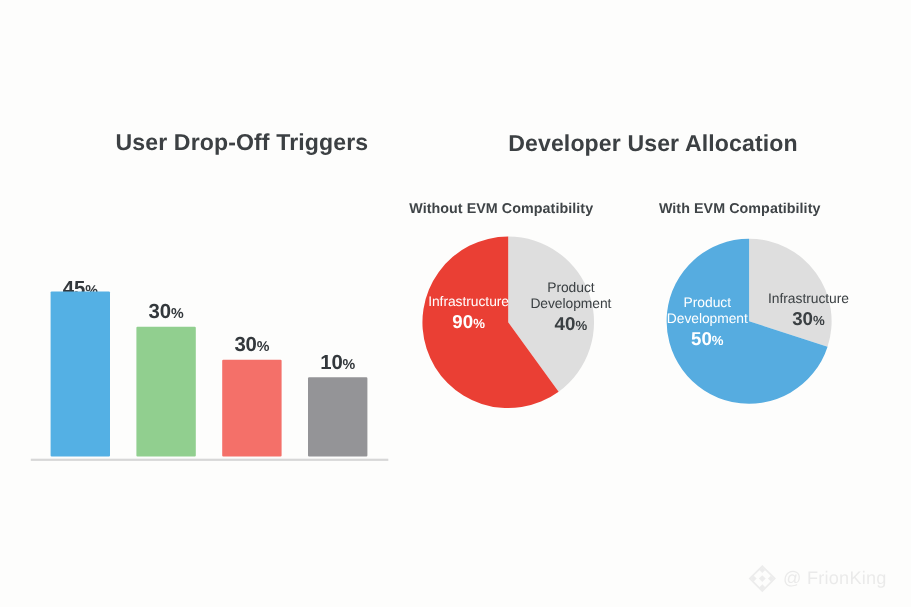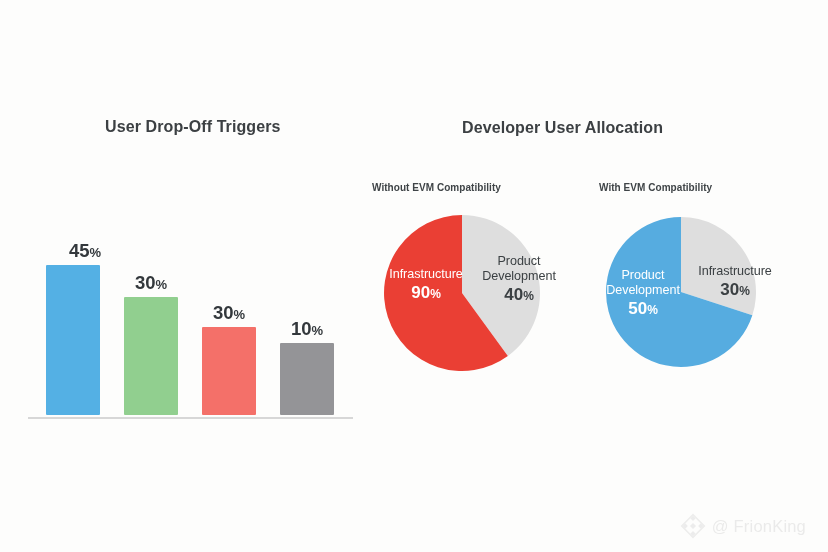--- a/index.html
+++ b/index.html
@@ -16,29 +16,29 @@
     font-family: "Liberation Sans", sans-serif;
     -webkit-font-smoothing: antialiased;
   }
 
   
   .panel { position: absolute; }
 
   
   .panel-title {
     position: absolute;
-    font-size: 16px;
+    font-size: 21px;
     font-weight: 600;
     color: #3c4043;
     letter-spacing: .1px;
     white-space: nowrap;
   }
   .sub-title {
     position: absolute;
-    font-size: 10px;
+    font-size: 13px;
     font-weight: 600;
     color: #3f4447;
     white-space: nowrap;
     letter-spacing: .05px;
   }
 
   
   #bar-chart {
     left: 0px; top: 110px;
     width: 380px; height: 300px;
@@ -140,21 +140,21 @@
 
 <div class="panel" id="bar-chart">
 
   <div class="panel-title" style="left:105px; top:8px;">User Drop-Off Triggers</div>
 
   <div class="bar-plot">
 
     <div class="axis-line"></div>
 
     <div class="bar-group" style="left:18px;">
-      <div class="bar-value" style="bottom:153px;margin-left:12px;"><span>45</span><span class="pct">%</span></div>
+      <div class="bar-value" style="bottom:142px;"><span>45</span><span class="pct">%</span></div>
       <div class="bar-rect" id="bar-rect-0" style="height: 150px; background: rgb(84, 176, 228);"></div>
 
     </div>
 
     <div class="bar-group" style="left:96px;">
       <div class="bar-value" style="bottom:121px;"><span>30</span><span class="pct">%</span></div>
       <div class="bar-rect" id="bar-rect-1" style="height: 118px; background: rgb(145, 207, 143);"></div>
 
     </div>
 

